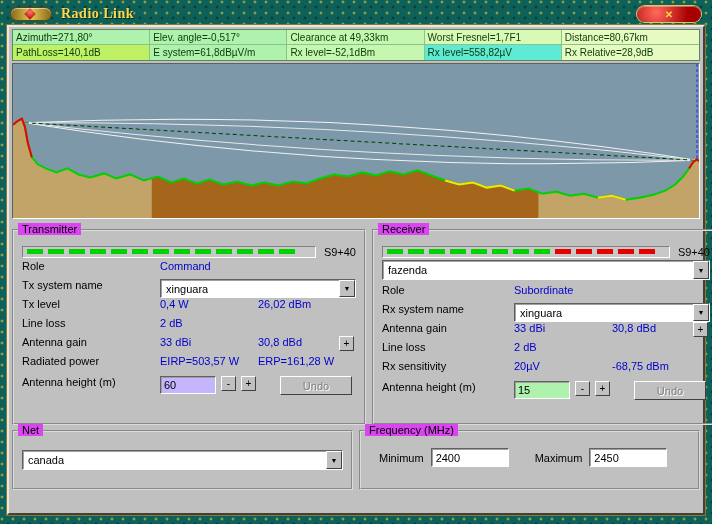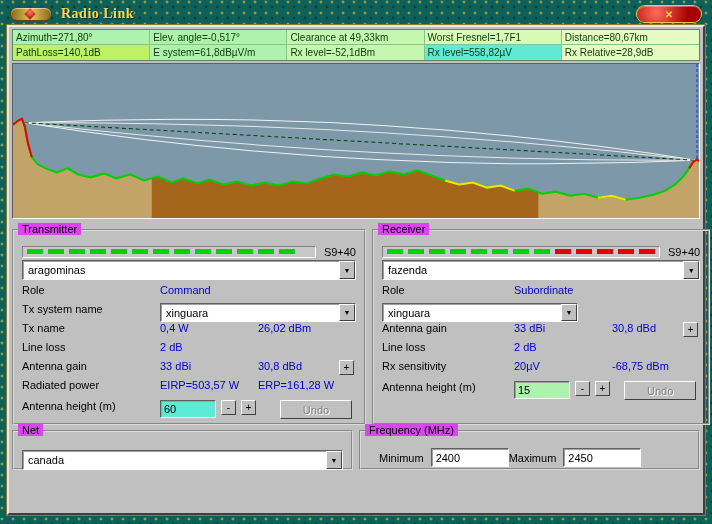--- a/index.html
+++ b/index.html
@@ -80,21 +80,21 @@
     position: relative; flex: 1;
     border: 2px groove #dcdcdc;
     padding: 12px 8px 4px 8px;
     margin-top: 5px;
   }
   .gb-label {
     position: absolute; top: -8px; left: 4px; background: #d946ef;
     padding: 0 4px; font-size: 11px; color: #000;
   }
   .gb-main { height: 196px; }
-  .gb-bottom { height: 40px; padding-top: 16px; }
+  .gb-bottom { height: 60px; padding-top: 16px; }
 
   
   .meter-row { display: flex; align-items: center; gap: 8px; height: 17px; }
   .meter {
     flex: 1; height: 12px; background: #c8c8c8;
     border: 1px solid; border-color: #808080 #ffffff #ffffff #808080;
     display: flex; align-items: center; gap: 5px; padding: 0 4px; overflow: hidden;
   }
   .seg { display: block; width: 16px; height: 5px; flex: none; }
   .seg-g { background: #00d200; }
@@ -126,37 +126,37 @@
   .sqbtn {
     width: 15px; height: 15px; background: #c0c0c0; color: #000;
     border: 1px solid; border-color: #ffffff #404040 #404040 #ffffff;
     font-size: 10px; line-height: 12px; text-align: center; flex: none;
     font-family: "Liberation Sans", sans-serif; padding: 0;
   }
   .gain-plus { margin-left: auto; margin-right: 2px; }
 
   .hrow { height: 22px; margin-top: 2px; }
   .hinput {
-    width: 56px; height: 18px; background: #5eead4; color: #000;
+    width: 56px; height: 18px; background: #c4b5fd; color: #000;
     border: 1px solid; border-color: #606060 #ffffff #ffffff #606060;
     box-shadow: inset 1px 1px 0 #a0a0a0;
     font: 11px "Liberation Sans", sans-serif; padding: 1px 3px; flex: none;
   }
   .hinput.green { background: #aef2ae; }
   .hrow .sqbtn { margin-left: 5px; }
   .undo {
     width: 72px; height: 19px; margin-left: auto; margin-right: 4px;
     background: #c0c0c0; border: 1px solid; border-color: #ffffff #404040 #404040 #ffffff;
     color: #808080; text-shadow: 1px 1px 0 #ffffff;
     font: 11px "Liberation Sans", sans-serif;
   }
 
   
   .freq-pair { display: flex; align-items: center; gap: 7px; }
-  .freq-inner { display: flex; align-items: flex-start; padding-left: 10px; }
+  .freq-inner { display: flex; align-items: flex-start; gap: 26px; padding-left: 10px; }
   .finput {
     width: 78px; height: 19px; background: #fff; color: #000;
     border: 1px solid; border-color: #606060 #ffffff #ffffff #606060;
     box-shadow: inset 1px 1px 0 #a0a0a0;
     font: 11px "Liberation Sans", sans-serif; padding: 1px 4px;
   }
   .net-combo { margin-top: 2px; }
 </style>
 </head>
 <body>
@@ -248,40 +248,36 @@
               <i class="seg seg-g"></i>
               <i class="seg seg-g"></i>
               <i class="seg seg-g"></i>
               <i class="seg seg-g"></i>
               <i class="seg seg-g"></i>
               <i class="seg seg-g"></i>
             </span>
           <span class="meter-label">S9+40</span>
         </div>
 
-        <div class="combo full">
-          <span class="combo-text">aragominas</span>
-          <span class="combo-btn">▼</span>
-        </div>
 
         <div class="frow">
           <span class="flabel">Role</span>
           <span class="fv">Command</span>
         </div>
 
         <div class="frow">
           <span class="flabel">Tx system name</span>
           <div class="combo inline">
             <span class="combo-text">xinguara</span>
             <span class="combo-btn">▼</span>
           </div>
         </div>
 
         <div class="frow">
-          <span class="flabel">Tx name</span>
+          <span class="flabel">Tx level</span>
           <span class="fv fv1">0,4 W</span>
           <span class="fv">26,02 dBm</span>
         </div>
 
         <div class="frow">
           <span class="flabel">Line loss</span>
           <span class="fv">2 dB</span>
         </div>
 
         <div class="frow">
@@ -332,20 +328,21 @@
           <span class="combo-text">fazenda</span>
           <span class="combo-btn">▼</span>
         </div>
 
         <div class="frow">
           <span class="flabel">Role</span>
           <span class="fv">Subordinate</span>
         </div>
 
         <div class="frow">
+          <span class="flabel">Rx system name</span>
           <div class="combo inline">
             <span class="combo-text">xinguara</span>
             <span class="combo-btn">▼</span>
           </div>
         </div>
 
 
         <div class="frow">
           <span class="flabel">Antenna gain</span>
           <span class="fv fv1">33 dBi</span>

